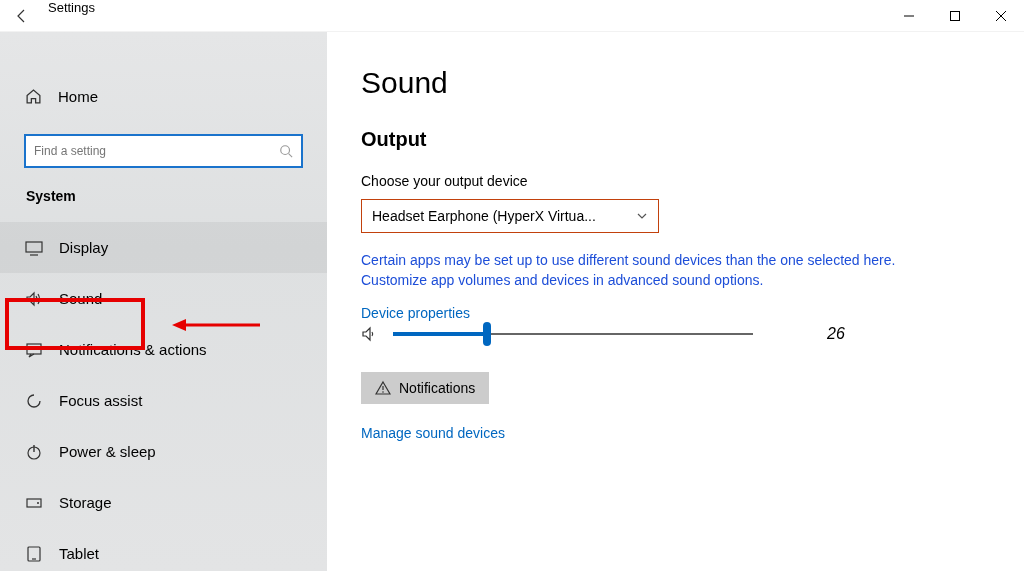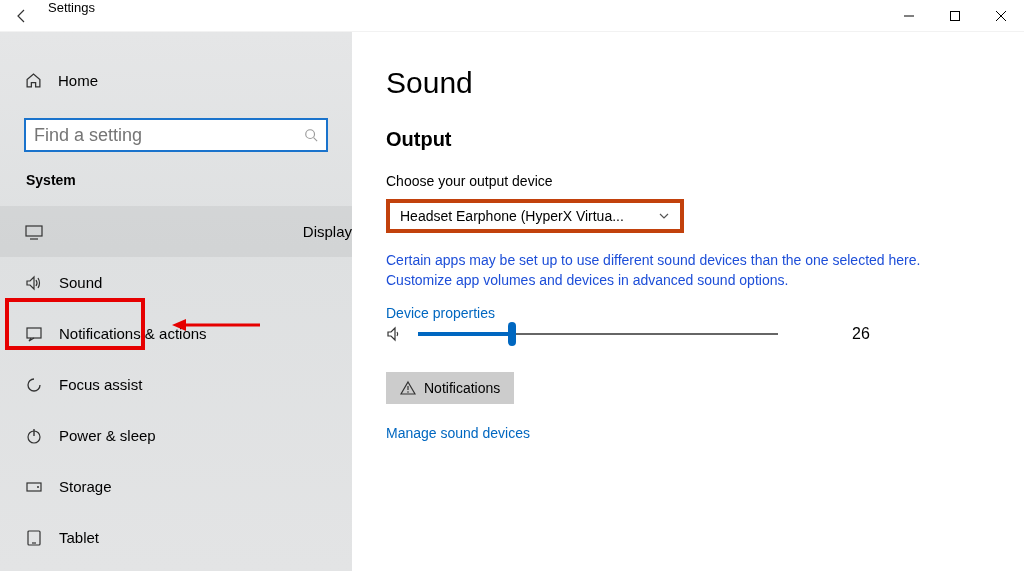--- a/index.html
+++ b/index.html
@@ -7,45 +7,45 @@
     body { display: flex; flex-direction: column; background: #fff; color: #000; }
 
     .titlebar { height: 32px; display: flex; align-items: flex-start; border-bottom: 1px solid rgba(0,0,0,0.05); }
     .titlebar .back { width: 44px; height: 32px; display:flex; align-items:center; justify-content:center; }
     .titlebar .title { font-size: 13px; margin-left: 4px; }
     .titlebar .spacer { flex: 1; }
     .win-btn { width: 46px; height: 32px; display:flex; align-items:center; justify-content:center; font-size: 12px; }
 
     .content { display: flex; flex: 1; height: calc(571px - 32px); }
 
-    .sidebar { width: 352px; background: linear-gradient(180deg, #e5e6e7 0%, #dee0e1 40%, #e3e4e5 100%); padding-top: 28px; }
+    .sidebar { width: 327px; background: linear-gradient(180deg, #e5e6e7 0%, #dee0e1 40%, #e3e4e5 100%); padding-top: 44px; }
     .home-row { display:flex; align-items:center; height: 40px; padding-left: 25px; gap: 16px; cursor: pointer; }
     .home-row .label { font-size: 15px; }
     .search-box { margin: 18px 24px 20px 24px; height: 34px; border: 2px solid #1a73cc; background: #fff; display:flex; align-items:center; padding: 0 8px; }
-    .search-box input { flex:1; border:none; outline:none; font-size:18px; color:#777; background:transparent; }
+    .search-box input { flex:1; border:none; outline:none; font-size:12px; color:#777; background:transparent; }
     .search-icon { color:#888; }
     .category { font-size: 14px; font-weight: 600; padding-left: 26px; margin-bottom: 6px; }
 
     .nav-list { margin-top: 18px; }
     .nav-item { height: 51px; display:flex; align-items:center; padding-left: 25px; gap: 16px; font-size: 15px; cursor:pointer; position:relative; }
-    .nav-item.hover { background: rgba(0,0,0,0.05); justify-content: space-between; }
+    .nav-item.hover { background: rgba(0,0,0,0.05); }
     .nav-item .icon { width: 18px; height: 18px; display:flex; align-items:center; justify-content:center; }
 
     .highlight-box { position: absolute; left: 5px; top: 266px; width: 140px; height: 52px; border: 4px solid #e60000; pointer-events: none; }
     .arrow-annot { position:absolute; left: 172px; top: 283px; }
 
     .main { flex:1; padding: 34px 40px 0 34px; overflow:hidden; }
     .page-title { font-size: 30px; font-weight: 400; margin-bottom: 28px; }
     .section-h { font-size: 20px; font-weight: 600; margin-bottom: 22px; }
     .field-label { font-size: 14px; margin-bottom: 10px; }
-    .dropdown { width: 298px; height: 34px; border: 4px solid #c2410c; display:flex; align-items:center; padding: 0 10px; font-size: 14px; justify-content: space-between; cursor:pointer; margin-bottom: 18px; }
+    .dropdown { width: 298px; height: 34px; border: 1px solid #c2410c; display:flex; align-items:center; padding: 0 10px; font-size: 14px; justify-content: space-between; cursor:pointer; margin-bottom: 18px; }
     .desc { font-size: 14px; color: #1d4ed8; max-width: 560px; line-height: 1.4; margin-bottom: 14px; }
     .link { color: #0067c0; font-size: 14px; cursor:pointer; display:inline-block; }
     .mv-label { font-size: 14px; margin-top: 28px; margin-bottom: 12px; }
-    .volume-row { display:flex; align-items:center; gap: 14px; margin-bottom: 26px; }
+    .volume-row { display:flex; align-items:center; gap: 14px; margin-bottom: 26px; font-style: italic; }
     .slider-wrap { width: 360px; position:relative; height: 24px; display:flex; align-items:center; }
     .track { position:absolute; left:0; right:0; top:50%; height:2px; background:#666; transform:translateY(-50%); }
     .fill { position:absolute; left:0; top:50%; height:4px; background:#0067c0; transform:translateY(-50%); }
     .thumb { position:absolute; top:50%; width:8px; height:24px; background:#0067c0; border-radius:4px; transform:translate(-50%,-50%); }
     .vol-val { font-size: 16px; margin-left: 60px; }
     .troubleshoot { background:#ccc; border:none; padding: 8px 14px; font-size:14px; display:inline-flex; align-items:center; gap:8px; cursor:pointer; margin-bottom: 20px; }
 
     svg { display:block; }
   </style>
 </head>

